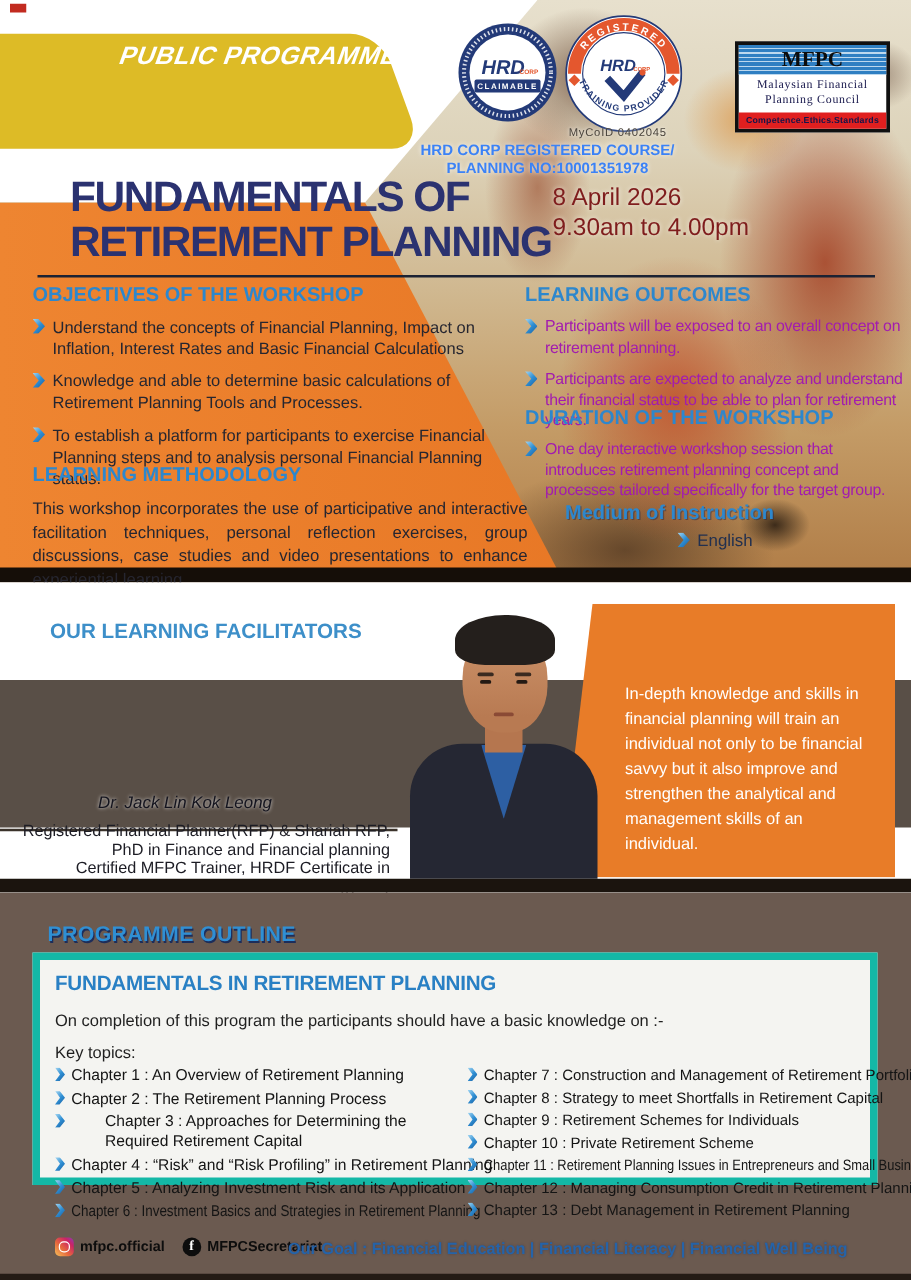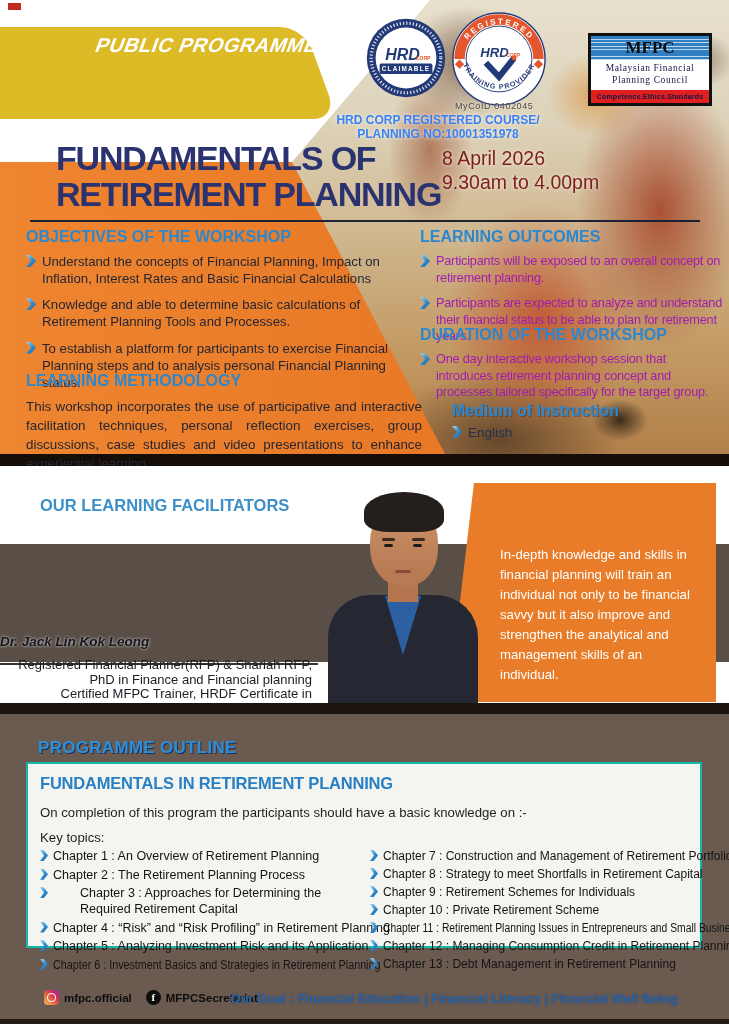--- a/index.html
+++ b/index.html
@@ -61,21 +61,21 @@
   .blk{position:absolute;}
   .obj{left:26px;top:228px;width:396px;}
   .meth{left:26px;top:372px;width:396px;}
   .outc{left:420px;top:228px;width:306px;}
   .dur{left:420px;top:326px;width:300px;}
   .med{left:452px;top:402px;width:240px;}
   .med .hblue{font-size:16px;text-shadow:1px 1px 0 rgba(35,40,70,.45);margin-bottom:4px;}
 
   ul.blist{list-style:none;margin:0;padding:0;}
   ul.blist li{display:flex;align-items:flex-start;margin:0 0 9px 0;
-    font-size:13.2px;line-height:1.3;color:#262630;}
+    font-size:13.2px;line-height:1.3;color:#262630;justify-content:center;}
   .outc ul.blist li,.dur ul.blist li{font-size:12.7px;color:#a21caf;letter-spacing:-.2px;}
   .med ul.blist li{font-size:13.5px;color:#22304f;margin-bottom:0;}
   .chev{flex:none;width:10px;height:12px;margin:2px 6px 0 0;
     background:linear-gradient(135deg,#a8d8f2 0%,#2f8fd4 50%,#1b5e9e 100%);
     clip-path:polygon(0 0,45% 0,100% 50%,45% 100%,0 100%,50% 50%);}
   .meth p{margin:0;font-size:13.4px;line-height:1.42;color:#262630;text-align:justify;}
 
   
   .fac{position:absolute;left:0;top:466px;width:729px;height:248px;background:#fff;overflow:hidden;}
   .fac-heading{position:absolute;left:40px;top:30px;font-size:16.5px;font-weight:bold;color:#3d8fc9;}
@@ -95,33 +95,33 @@
   .p-brow1{left:58px}.p-brow2{left:88px}
   .p-eye1,.p-eye2{position:absolute;top:52px;width:9px;height:3px;background:#241a14;border-radius:2px;}
   .p-eye1{left:60px}.p-eye2{left:89px}
   .p-mouth{position:absolute;left:71px;top:78px;width:16px;height:3px;background:#8a4a35;border-radius:2px;}
   .p-neck{position:absolute;left:64px;top:88px;width:30px;height:22px;background:#b5764f;}
   .p-suit{position:absolute;left:4px;top:103px;width:150px;height:108px;background:#252733;
     border-radius:42px 42px 0 0;}
   .p-shirt{position:absolute;left:61px;top:104px;width:36px;height:62px;background:#2d5fa3;
     clip-path:polygon(0 0,100% 0,50% 95%);}
 
-  .fac-name{position:absolute;left:0;top:168px;width:296px;text-align:left;
-    font-size:13.5px;font-weight:bold;font-style:italic;color:#14141e;
+  .fac-name{position:absolute;left:0;top:168px;width:296px;text-align:center;
+    font-size:13.5px;font-weight:normal;font-style:italic;color:#14141e;
     text-shadow:0 0 3px rgba(255,255,255,.85);}
   .name-rule{position:absolute;left:0;top:197px;width:318px;height:2px;background:#3b332b;}
   .fac-creds{position:absolute;left:0;top:192px;width:312px;text-align:right;
     font-size:13px;line-height:14.6px;color:#1c1c24;}
 
   
   .outline{position:absolute;left:0;top:714px;width:729px;height:310px;background:#6b5a50;}
   .outline-heading{position:absolute;left:38px;top:24px;font-size:17px;font-weight:bold;color:#2f8fd4;
     text-shadow:1px 1px 0 #1d2d5a;letter-spacing:.3px;}
   .card{position:absolute;left:26px;top:48px;width:676px;height:186px;box-sizing:border-box;
-    background:#f4f4f1;border:2px solid #14b8a6;padding:10px 12px 0 12px;}
+    background:#f4f4f1;border:6px solid #14b8a6;padding:10px 12px 0 12px;}
   .card-title{font-size:16.5px;font-weight:bold;color:#2980c4;letter-spacing:-.2px;}
   .card-intro{margin-top:12px;font-size:13.2px;color:#1f1f1f;}
   .key-label{margin-top:10px;font-size:13.2px;color:#1f1f1f;}
   .cols{display:flex;margin-top:4px;}
   .col-left{width:330px;flex:none;}
   .col-right{flex:1;}
   ul.clist{list-style:none;margin:0;padding:0;}
   ul.clist li{display:flex;align-items:flex-start;margin:0 0 3px 0;
     font-size:12.5px;line-height:1.25;color:#141414;white-space:nowrap;}
   .col-right ul.clist li{font-size:12px;}

